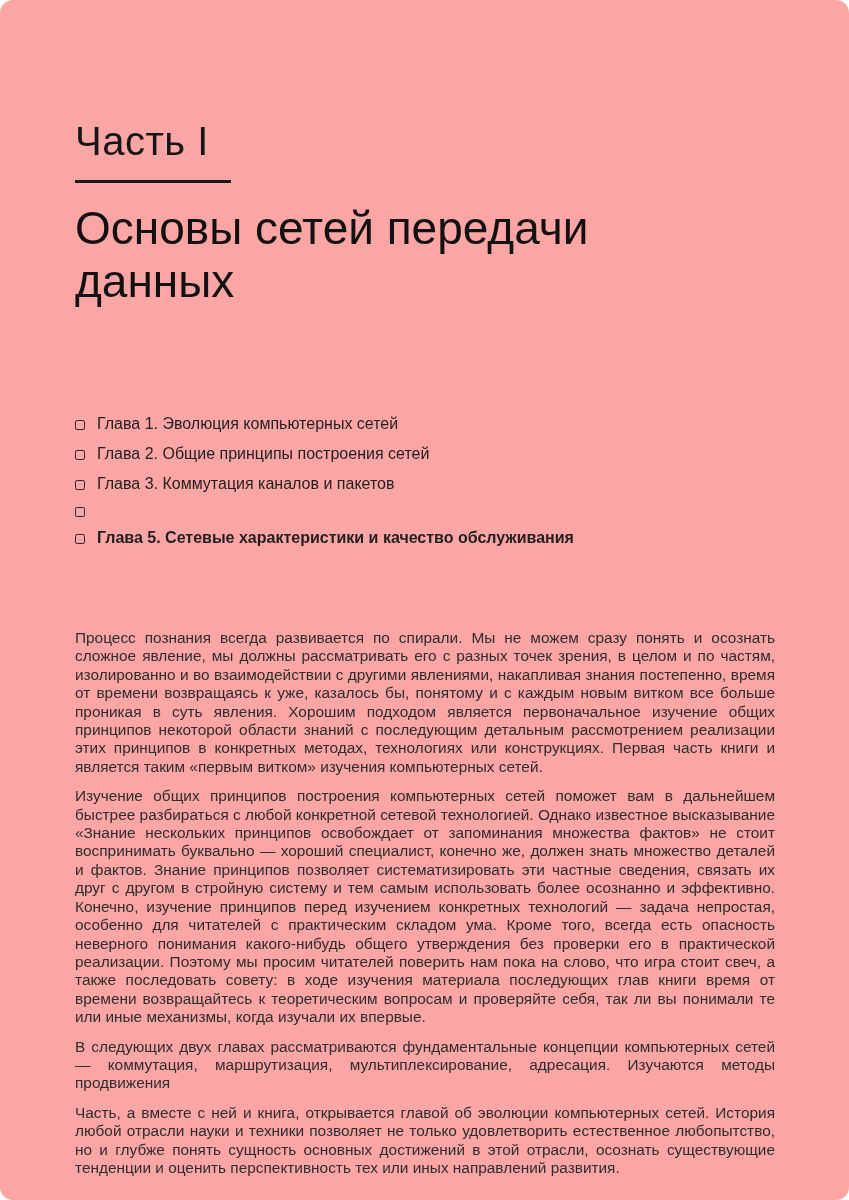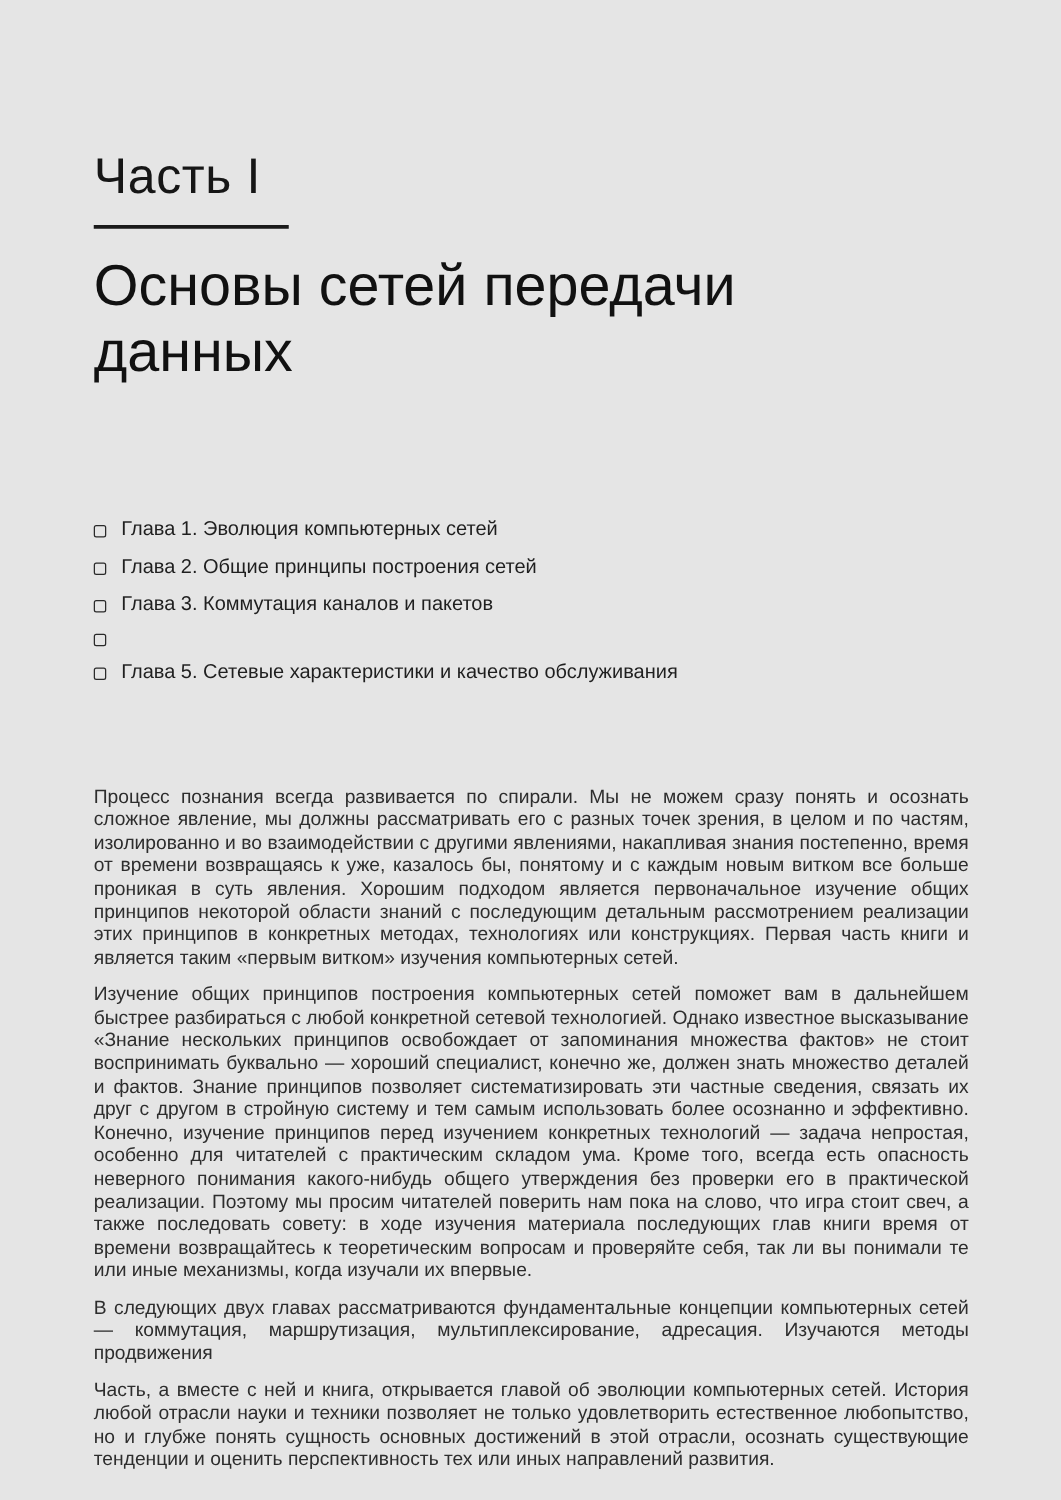--- a/index.html
+++ b/index.html
@@ -1,23 +1,24 @@
 <!DOCTYPE html>
 <html lang="ru"><head>
 <meta charset="utf-8">
 <style>
   * { box-sizing: border-box; margin: 0; padding: 0; }
   html, body { background: #ffffff; }
   .page {
     position: relative;
     width: 849px;
     height: 1200px;
-    background: #e5e5e5;
+    background: #fca5a5;
     font-family: "Liberation Sans", sans-serif;
     overflow: hidden;
+    border-radius: 13px;
   }
   .content {
     position: absolute;
     left: 75px;
     top: 0;
     width: 700px;
   }
   .part-label {
     padding-top: 121px;
     font-size: 40px;
@@ -47,21 +48,21 @@
   }
   .chapter-item {
     display: flex;
     align-items: center;
     gap: 12px;
     font-size: 16px;
     line-height: 18px;
     color: #1f1f1f;
     margin-bottom: 12px;
   }
-  .chapter-item:last-child { margin-bottom: 0; }
+  .chapter-item:last-child { margin-bottom: 0; font-weight: bold; }
   .checkbox {
     flex: none;
     width: 10px;
     height: 10px;
     border: 1.6px solid #2a2a2a;
     border-radius: 2px;
     margin-top: 2px;
   }
   .body-copy {
     margin-top: 82px;

